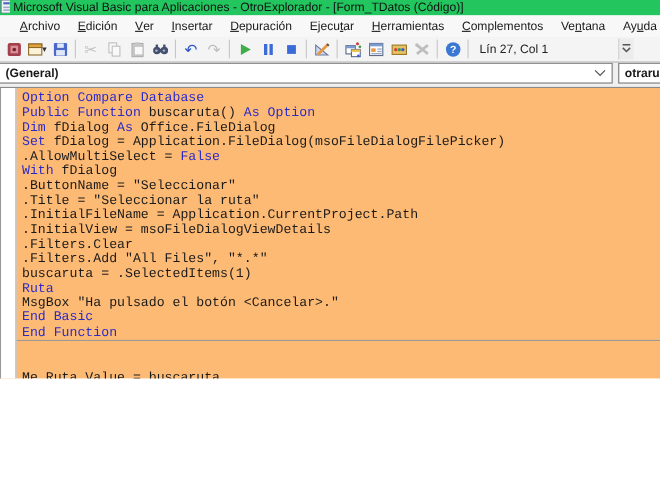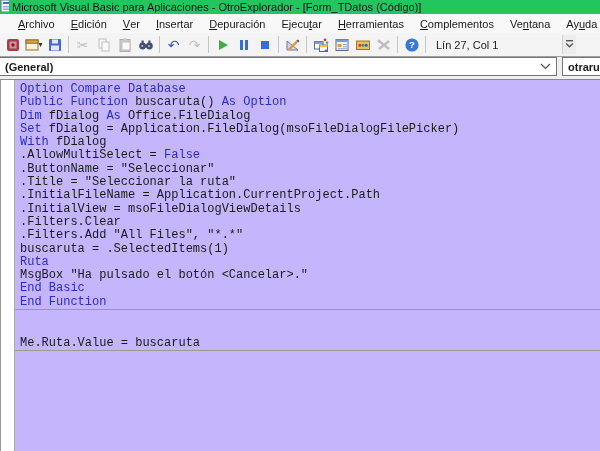--- a/index.html
+++ b/index.html
@@ -34,21 +34,21 @@
   
   .combo-row{height:22px;background:#f0f0f0;border-bottom:1px solid #8a8a8a;
              display:flex;align-items:flex-start;overflow:hidden}
   .combo{height:19px;background:#fff;border:1px solid #767676;display:flex;
          align-items:center;font-size:11px;font-weight:bold;padding:0 5px;box-sizing:border-box}
   .combo.left{flex:0 0 558px;margin-left:-1px}
   .combo.right{flex:0 0 70px;margin-left:5px}
   .combo .chev{margin-left:auto;display:flex;align-items:center}
 
   
-  .codepane{position:relative;height:371px;background:#c4b5fd;border-left:1px solid #9a9a9a;box-sizing:border-box}
+  .codepane{position:relative;height:264px;background:#fdba74;border-left:1px solid #9a9a9a;box-sizing:border-box}
   .margin-strip{position:absolute;left:0;top:0;bottom:0;width:13px;background:#fff;
                 border-right:1px solid #a9a9a9}
   .code-lines{position:absolute;left:14px;top:0;right:0;bottom:0;padding:3px 0 0 5px;overflow:hidden}
   .code-line{height:13.3px;font-family:"Liberation Mono",monospace;font-size:12px;
              line-height:13.3px;white-space:pre;cursor:text}
   .code-line .k{color:#2b2bc8}
   .code-line .n{color:#1a1a1a}
   .proc-sep{height:1px;background:#9a9a9a;margin-left:-5px}
 </style>
 </head>
@@ -260,22 +260,22 @@
   </div>
 </div>
 
 <div class="codepane">
   <div class="margin-strip"></div>
   <div class="code-lines">
       <div class="code-line"><span class="k">Option Compare Database</span></div>
       <div class="code-line"><span class="k">Public Function </span><span class="n">buscaruta() </span><span class="k">As Option</span></div>
       <div class="code-line"><span class="k">Dim </span><span class="n">fDialog </span><span class="k">As </span><span class="n">Office.FileDialog</span></div>
       <div class="code-line"><span class="k">Set </span><span class="n">fDialog = Application.FileDialog(msoFileDialogFilePicker)</span></div>
+      <div class="code-line"><span class="n">.AllowMultiSelect = </span><span class="k">False</span></div>
       <div class="code-line"><span class="k">With </span><span class="n">fDialog</span></div>
-      <div class="code-line"><span class="n">.AllowMultiSelect = </span><span class="k">False</span></div>
       <div class="code-line"><span class="n">.ButtonName = "Seleccionar"</span></div>
       <div class="code-line"><span class="n">.Title = "Seleccionar la ruta"</span></div>
       <div class="code-line"><span class="n">.InitialFileName = Application.CurrentProject.Path</span></div>
       <div class="code-line"><span class="n">.InitialView = msoFileDialogViewDetails</span></div>
       <div class="code-line"><span class="n">.Filters.Clear</span></div>
       <div class="code-line"><span class="n">.Filters.Add "All Files", "*.*"</span></div>
       <div class="code-line"><span class="n">buscaruta = .SelectedItems(1)</span></div>
       <div class="code-line"><span class="k">Ruta</span></div>
       <div class="code-line"><span class="n">MsgBox "Ha pulsado el botón &lt;Cancelar&gt;."</span></div>
       <div class="code-line"><span class="k">End Basic</span></div>

